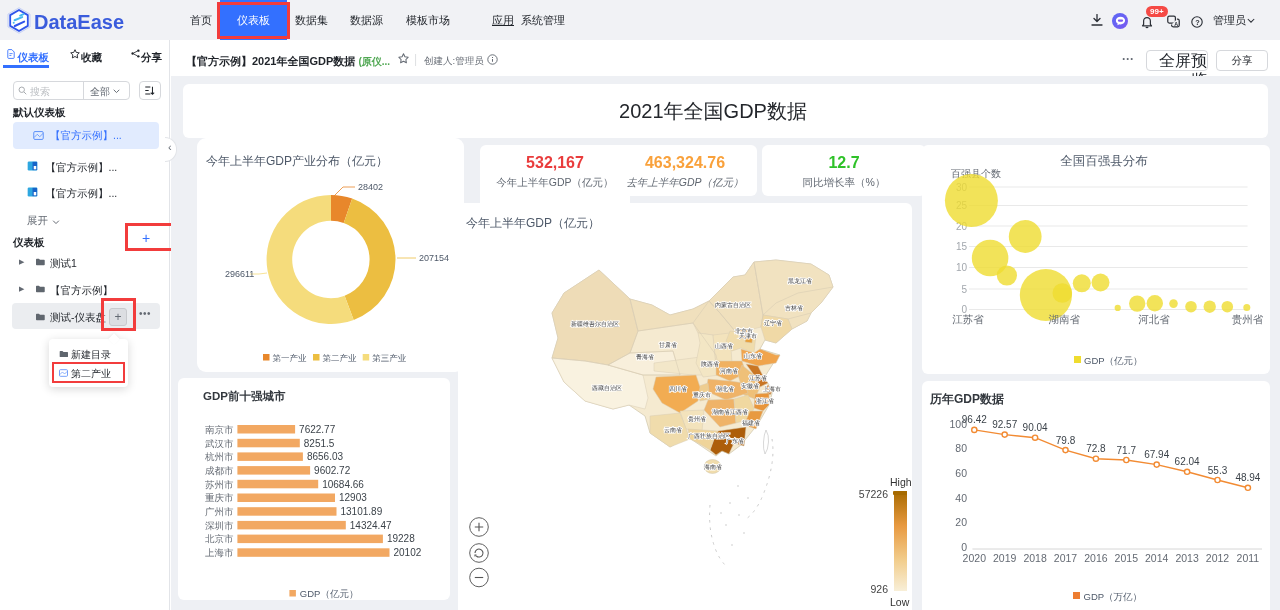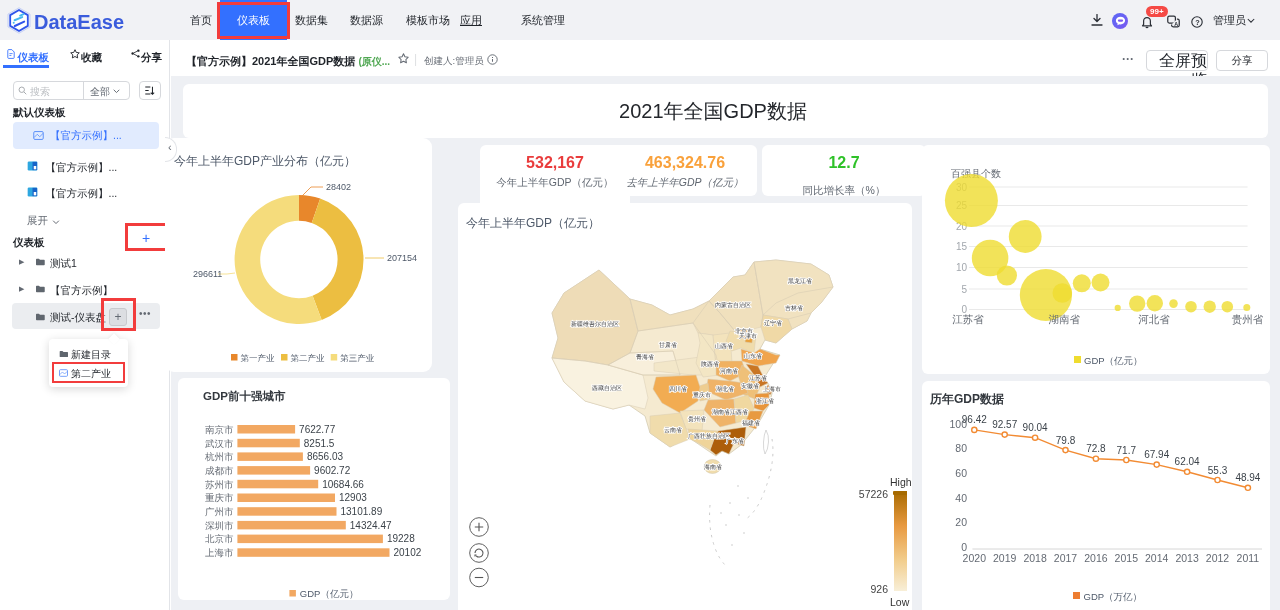--- a/index.html
+++ b/index.html
@@ -28,21 +28,21 @@
     <path d="M7.6 13.2 L15.2 10.1" stroke="#45b8f0" stroke-width="2" stroke-linecap="round"></path>
     <circle cx="6.7" cy="15.8" r="1" fill="#45b8f0"></circle>
     <path d="M7.8 19 L17.2 14.6" stroke="#2f54eb" stroke-width="2" stroke-linecap="round"></path>
   </svg>
   <div id="logotext">DataEase</div>
   <div class="navitem" style="left:190px;">首页</div>
   <div id="nav-active">仪表板</div>
   <div class="navitem" style="left:295px;">数据集</div>
   <div class="navitem" style="left:350px;">数据源</div>
   <div class="navitem" style="left:406px;">模板市场</div>
-  <div class="navitem" style="left:460px;text-decoration:underline;">应用</div>
+  <div class="navitem" style="left:492px;text-decoration:underline;">应用</div>
   <div class="navitem" style="left:521px;">系统管理</div>
   <div class="redbox" style="left:217px; top:2px; width:73px; height:37px;"></div>
   <svg style="position:absolute; left:1091px; top:14px;" width="12" height="12" viewBox="0 0 12 12">
       <path d="M6 0.5 v6.5 M3 4.5 l3 3 3-3 M1 11 h10" stroke="#2b2f36" stroke-width="1.3" fill="none" stroke-linecap="round" stroke-linejoin="round"></path>
     </svg>
   <div style="position:absolute; left:1112px; top:13px; width:16px; height:16px; border-radius:50%; background:linear-gradient(135deg,#5a68f5,#7b5af0);"></div>
   <svg style="position:absolute; left:1114.5px; top:16px;" width="11" height="10" viewBox="0 0 14 13">
       <path d="M7 1 C3.7 1 1 3.2 1 6 c0 1.6 0.9 3 2.3 3.9 L3 12 l2.6-1.3 C6 10.9 6.5 11 7 11 c3.3 0 6-2.2 6-5 S10.3 1 7 1 Z" fill="#fff"></path>
       <rect x="3.6" y="4.6" width="6.8" height="2.8" rx="1.4" fill="#7b5af0"></rect>
     </svg>
@@ -182,21 +182,21 @@
 </div>
 
 <div style="position:absolute; left:165px; top:137px; width:12px; height:25px; background:#fff; border:1px solid #e2e4e8; border-left:none; border-radius:0 12px 12px 0; z-index:5;"></div>
 <div style="position:absolute; left:168px; top:141px; color:#646a73; font-size:11px; z-index:6;">‹</div>
 
 <div id="canvas"></div>
 <div class="card" style="left:183px; top:84px; width:1085px; height:54px;">
   <div style="position:absolute; left:0; top:0; width:1060px; text-align:center; font-size:20px; color:#23262b; line-height:54px;">2021年全国GDP数据</div>
 </div>
 
-<div class="card" id="card-donut" style="left:165px; top:138px; width:267px; height:234px;border-radius:9px;">
+<div class="card" id="card-donut" style="left:197px; top:138px; width:267px; height:234px;border-radius:9px;">
 <div class="ctitle" style="left:9px; top:15px; font-size:12px; color:#4e5969;">今年上半年GDP产业分布（亿元）</div>
 <svg style="position:absolute; left:0; top:0;" width="267" height="234" viewBox="0 0 267 234">
 <path d="M134.0 57.0 A64.5 64.5 0 0 1 155.2 60.6 L146.7 85.0 A38.7 38.7 0 0 0 134.0 82.8 Z" fill="#E8872B"></path>
       <path d="M155.2 60.6 A64.5 64.5 0 0 1 156.7 181.9 L147.6 157.7 A38.7 38.7 0 0 0 146.7 85.0 Z" fill="#ECBE41"></path>
       <path d="M156.7 181.9 A64.5 64.5 0 1 1 134.0 57.0 L134.0 82.8 A38.7 38.7 0 1 0 147.6 157.7 Z" fill="#F5DC7C"></path>
 <path d="M137 58 L146 49 L158 49" stroke="#E8872B" fill="none" stroke-width="0.8"></path>
 <text x="161" y="52" font-size="9" fill="#4e5969">28402</text>
 <path d="M200 120 L208 120 L219 120" stroke="#ECBE41" fill="none" stroke-width="0.8"></path>
 <text x="222" y="123" font-size="9" fill="#4e5969">207154</text>
 <path d="M70 135 L62 136 L53 136" stroke="#F5DC7C" fill="none" stroke-width="0.8"></path>
@@ -212,21 +212,21 @@
 <div class="card" id="card-kpi1" style="left:480px; top:145px; width:150px; height:65px;">
 <div style="width:100%; text-align:center; margin-top:9px; font-size:16px; font-weight:bold; color:#E93C3C;">532,167</div>
 <div style="width:100%; text-align:center; margin-top:4px; font-size:10.5px; color:#5f6670;">今年上半年GDP（亿元）</div>
 </div>
 <div class="card" id="card-kpi2" style="left:613px; top:145px; width:144px; height:51px;">
 <div style="width:100%; text-align:center; margin-top:9px; font-size:16px; font-weight:bold; color:#F9A13B;">463,324.76</div>
 <div style="width:100%; text-align:center; margin-top:4px; font-size:10.5px; color:#5f6670;font-style:italic;">去年上半年GDP（亿元）</div>
 </div>
 <div class="card" id="card-kpi3" style="left:762px; top:145px; width:164px; height:51px;">
 <div style="width:100%; text-align:center; margin-top:9px; font-size:16px; font-weight:bold; color:#2FC229;">12.7</div>
-<div style="width:100%; text-align:center; margin-top:12px; font-size:10.5px; color:#5f6670;">同比增长率（%）</div>
+<div style="width:100%; text-align:center; margin-top:4px; font-size:10.5px; color:#5f6670;">同比增长率（%）</div>
 </div>
 <div class="card" id="card-map" style="left:458px; top:203px; width:454px; height:407px; border-radius:6px 6px 0 0;">
 <div class="ctitle" style="left:8px; top:12px; font-size:12px; color:#4e5969;">今年上半年GDP（亿元）</div>
 <svg style="position:absolute; left:0; top:0;" width="454" height="407" viewBox="0 0 454 407">
 <polygon points="141,67 106,90 94,110 100,135 94,155 106,179 127,198 155,206 171,202 187,213 192,230 212,244 230,234 249,247 258,253 264,248 271,251 283,242 300,221 311,202 315,187 306,175 318,156 322,152 302,146 307,137 318,140 334,126 349,118 353,110 363,100 375,84 371,72 353,61 318,57 296,59 287,72 275,74 251,98 235,106 212,112 194,102 172,96" fill="#f5ead0" stroke="#cfc5ab" stroke-width="0.7"></polygon>
 <polygon points="141,67 106,90 94,110 100,135 94,155 127,158 150,162 172,150 180,128 172,96" fill="#eedcb7" stroke="#d8cdb4" stroke-width="0.5"></polygon>
       <polygon points="172,96 194,102 212,112 235,106 251,98 262,110 277,128 268,138 255,132 240,130 235,120 180,128" fill="#f0e0bd" stroke="#d8cdb4" stroke-width="0.5"></polygon>
       <polygon points="251,98 275,74 287,72 296,59 305,112 303,124 295,126 277,128 262,110" fill="#f0e0bd" stroke="#d8cdb4" stroke-width="0.5"></polygon>
       <polygon points="296,59 318,57 353,61 371,72 375,84 363,100 353,110 349,118 334,126 330,116 305,112" fill="#f1e2c0" stroke="#d8cdb4" stroke-width="0.5"></polygon>
       <polygon points="94,155 127,158 150,162 185,172 190,195 187,206 171,202 155,206 127,198 106,179" fill="#f9f2e0" stroke="#d8cdb4" stroke-width="0.5"></polygon>
@@ -326,20 +326,21 @@
         <circle cx="21" cy="374.5" r="9.3"></circle>
       </g>
 <g stroke="#555" stroke-width="1.1" fill="none">
 <path d="M16.8 324 h8.4 M21 319.8 v8.4"></path>
 <path d="M17 350 a4 4 0 1 1 1.3 3 M17 353.5 v-1.5 h1.5"></path>
 <path d="M16.8 374.5 h8.4"></path>
 </g>
 </svg>
 </div>
 <div class="card" id="card-bubble" style="left:922px; top:145px; width:348px; height:229px;">
+<div style="position:absolute; left:62px; top:8px; width:240px; text-align:center; font-size:12.5px; color:#4e5969;">全国百强县分布</div>
 <svg style="position:absolute; left:0; top:0;" width="348" height="229" viewBox="0 0 348 229">
 <text x="29" y="32" font-size="10" fill="#646a73">百强县个数</text>
 <line x1="47" y1="42" x2="325.6" y2="42" stroke="#e9e9e9" stroke-width="1"></line>
       <text x="45" y="45.5" font-size="10" fill="#a2a7ad" text-anchor="end">30</text>
       <line x1="47" y1="60.5" x2="325.6" y2="60.5" stroke="#e9e9e9" stroke-width="1"></line>
       <text x="45" y="64.0" font-size="10" fill="#a2a7ad" text-anchor="end">25</text>
       <line x1="47" y1="81" x2="325.6" y2="81" stroke="#e9e9e9" stroke-width="1"></line>
       <text x="45" y="84.5" font-size="10" fill="#a2a7ad" text-anchor="end">20</text>
       <line x1="47" y1="101.5" x2="325.6" y2="101.5" stroke="#e9e9e9" stroke-width="1"></line>
       <text x="45" y="105.0" font-size="10" fill="#a2a7ad" text-anchor="end">15</text>

